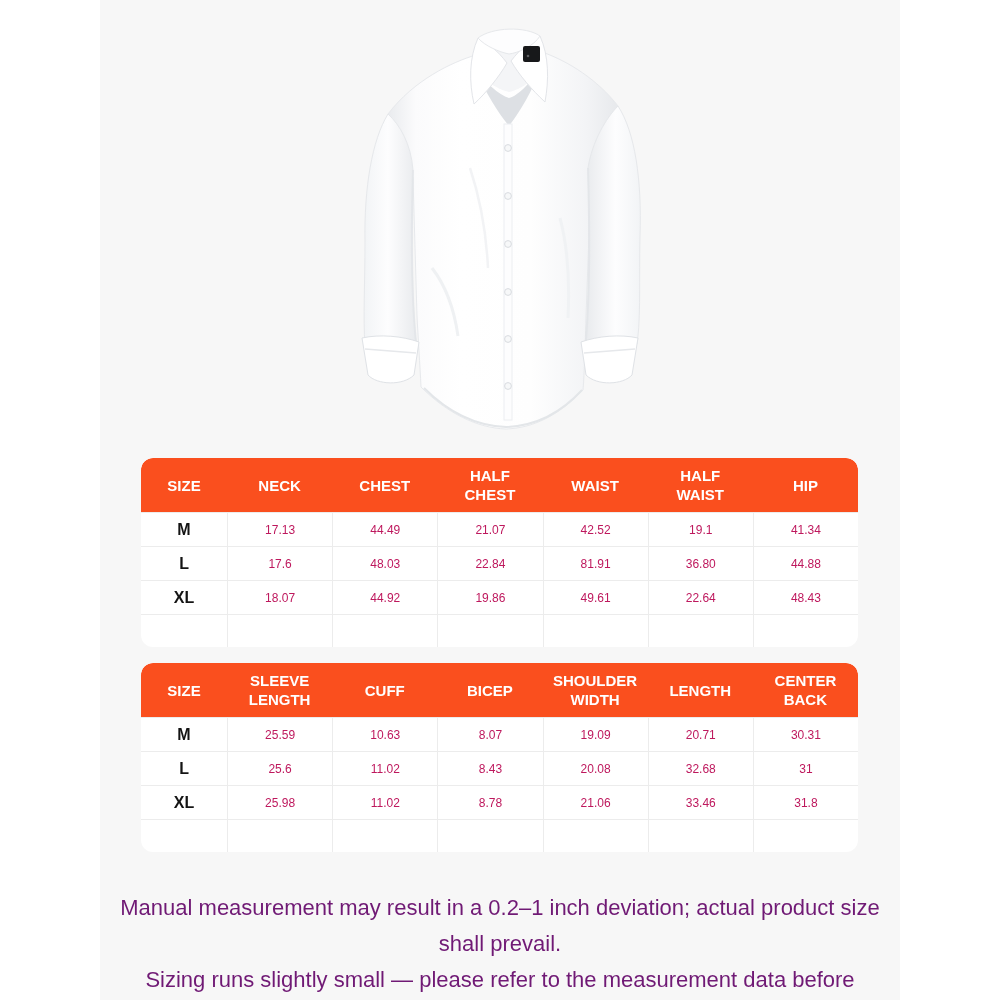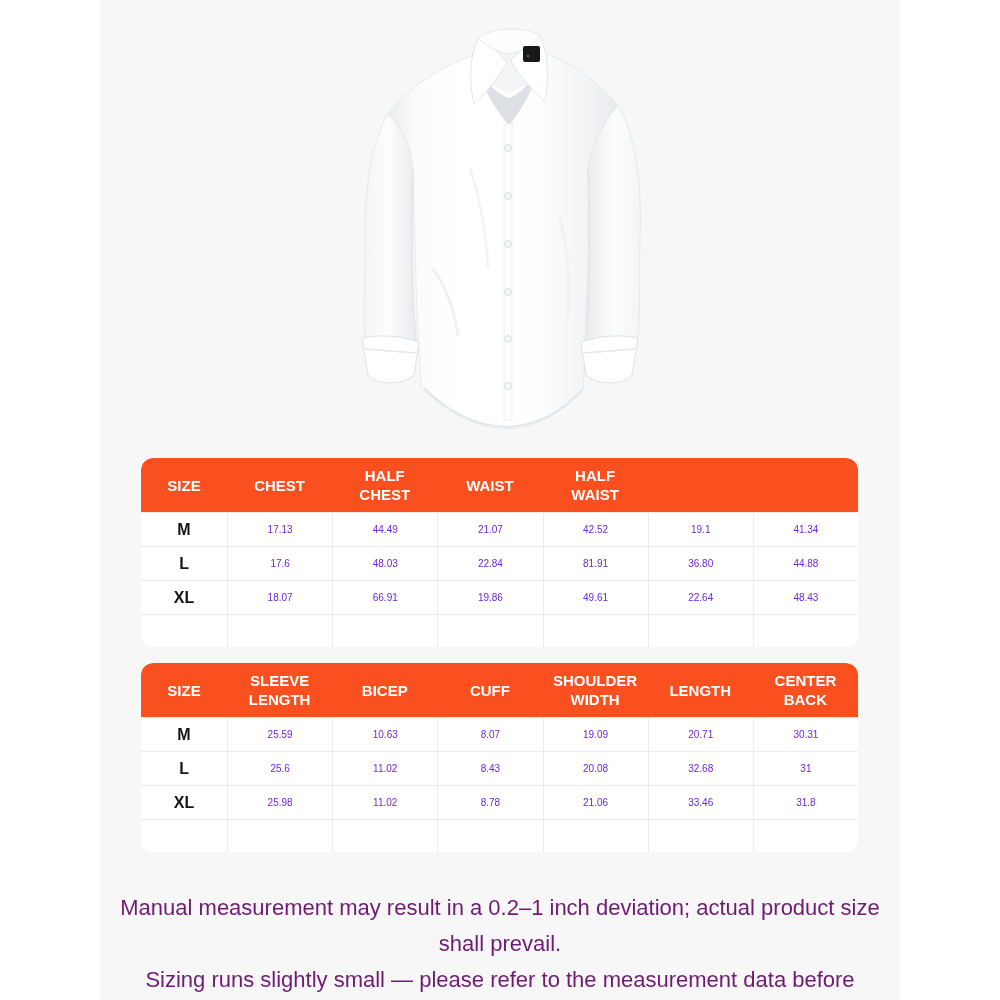--- a/index.html
+++ b/index.html
@@ -29,21 +29,21 @@
     font-weight:bold; font-size:15px; line-height:19px; white-space:pre-line;
   }
   .col-size { width:12%; }
   .col { width:14.6667%; }
 
   .trow { display:flex; height:34px; box-sizing:border-box; border-top:1px solid #ECECEC; }
   .trow:first-of-type { border-top:none; }
   .trow.empty { height:33px; }
   .td {
     display:flex; align-items:center; justify-content:center; box-sizing:border-box;
-    font-size:10px; color:#6d28d9;
+    font-size:12px; color:#be185d;
   }
   .td + .td { border-left:1px solid #ECECEC; }
   .td.size { font-weight:bold; color:#141414; font-size:16px; }
 
   .footer {
     position:absolute; left:100px; top:890px; width:800px;
     text-align:center; color:#701a75; font-size:22px; line-height:36px;
   }
 </style>
 </head>
@@ -113,26 +113,28 @@
         <circle cx="188" cy="274" r="3.4"></circle>
         <circle cx="188" cy="321" r="3.4"></circle>
         <circle cx="188" cy="368" r="3.4"></circle>
       </g>
     </svg>
   </div>
 
   <section class="card card1">
     <div class="thead">
       <div class="th col-size">SIZE</div>
+      <div class="th col">NECK</div>
       <div class="th col">CHEST</div>
       <div class="th col">HALF
 CHEST</div>
       <div class="th col">WAIST</div>
       <div class="th col">HALF
 WAIST</div>
+      <div class="th col">HIP</div>
     </div>
     <div class="trow">
       <div class="td col-size size">M</div>
       <div class="td col">17.13</div>
       <div class="td col">44.49</div>
       <div class="td col">21.07</div>
       <div class="td col">42.52</div>
       <div class="td col">19.1</div>
       <div class="td col">41.34</div>
     </div>
@@ -141,21 +143,21 @@
       <div class="td col">17.6</div>
       <div class="td col">48.03</div>
       <div class="td col">22.84</div>
       <div class="td col">81.91</div>
       <div class="td col">36.80</div>
       <div class="td col">44.88</div>
     </div>
     <div class="trow">
       <div class="td col-size size">XL</div>
       <div class="td col">18.07</div>
-      <div class="td col">66.91</div>
+      <div class="td col">44.92</div>
       <div class="td col">19.86</div>
       <div class="td col">49.61</div>
       <div class="td col">22.64</div>
       <div class="td col">48.43</div>
     </div>
     <div class="trow empty">
       <div class="td col-size"></div>
       <div class="td col"></div>
       <div class="td col"></div>
       <div class="td col"></div>
@@ -163,22 +165,22 @@
       <div class="td col"></div>
       <div class="td col"></div>
     </div>
   </section>
 
   <section class="card card2">
     <div class="thead">
       <div class="th col-size">SIZE</div>
       <div class="th col">SLEEVE
 LENGTH</div>
+      <div class="th col">CUFF</div>
       <div class="th col">BICEP</div>
-      <div class="th col">CUFF</div>
       <div class="th col">SHOULDER
 WIDTH</div>
       <div class="th col">LENGTH</div>
       <div class="th col">CENTER
 BACK</div>
     </div>
     <div class="trow">
       <div class="td col-size size">M</div>
       <div class="td col">25.59</div>
       <div class="td col">10.63</div>

